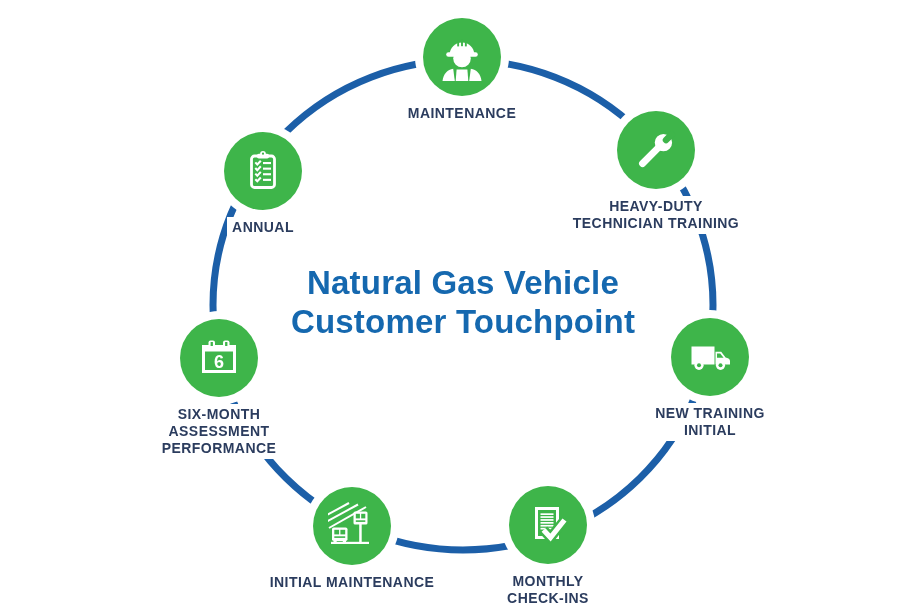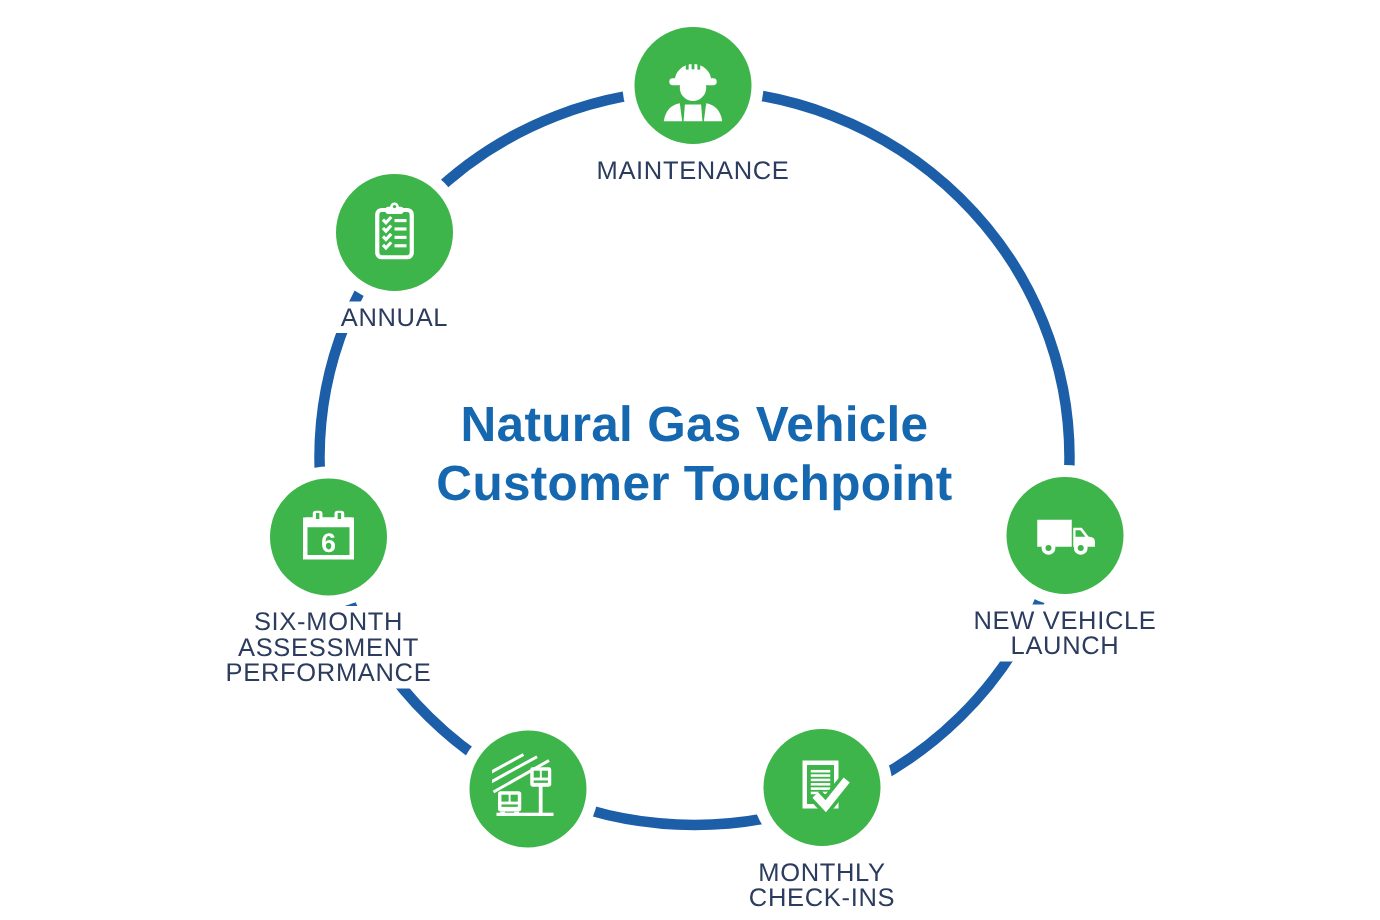--- a/index.html
+++ b/index.html
@@ -16,21 +16,21 @@
   .title span{display:block;}
   .node{position:absolute;width:240px;text-align:center;}
   .bubble{
     width:78px;height:78px;border-radius:50%;background:#3eb54a;
     margin:0 auto;display:flex;align-items:center;justify-content:center;
     overflow:hidden;box-shadow:0 0 0 8px #ffffff;
   }
   .bubble svg{display:block;}
   .label{
     display:inline-block;margin-top:7px;background:#ffffff;padding:2px 5px;
-    color:#2b3c5e;font-weight:400;font-size:17px;line-height:17px;
+    color:#2b3c5e;font-weight:700;font-size:14px;line-height:17px;
     letter-spacing:0.45px;
   }
   .label span{display:block;white-space:nowrap;}
 </style>
 </head>
 <body>
 
 <div id="canvas">
 
   <svg class="ring-svg" width="920" height="613">
@@ -49,36 +49,51 @@
         <path d="M4.5 48 C5.5 40.5 9.5 36.8 15.2 35.8 L16.8 48 Z" fill="#fff"></path>
         <path d="M43.5 48 C42.5 40.5 38.5 36.8 32.8 35.8 L31.2 48 Z" fill="#fff"></path>
         <path d="M18.6 36.6 L29.4 36.6 L30.3 48 L17.7 48 Z" fill="#fff"></path>
       </svg>
     </div>
     <div class="label">
       <span>MAINTENANCE</span>
     </div>
   </div>
 
+  <div class="node" style="left:536px;top:111px">
+    <div class="bubble">
+      <svg viewBox="0 0 48 48" width="48" height="48">
+        <g transform="rotate(45 24 24)">
+          <line x1="24" y1="43" x2="24" y2="21" stroke="#fff" stroke-width="7" stroke-linecap="round"></line>
+          <circle cx="24" cy="13.5" r="8.7" fill="#fff"></circle>
+          <path d="M20.7 -1 L27.3 -1 L27.3 9.8 A3.3 3.3 0 0 1 20.7 9.8 Z" fill="#3eb54a"></path>
+        </g>
+      </svg>
+    </div>
+    <div class="label">
+      <span>HEAVY-DUTY</span>
+      <span>TECHNICIAN TRAINING</span>
+    </div>
+  </div>
 
   <div class="node" style="left:590px;top:318px">
     <div class="bubble">
       <svg viewBox="0 0 48 48" width="48" height="48">
         <rect x="5.5" y="13.5" width="23" height="18" fill="#fff"></rect>
         <path d="M29.5 18.8 L35.2 18.8 L39.6 24.6 L41.9 25.2 C43.4 25.7 44 26.9 44 28.3 L44 31.5 L29.5 31.5 Z" fill="#fff"></path>
         <path d="M34.2 20.5 L37.6 24.8 L31 24.8 L31 20.5 Z" fill="#3eb54a"></path>
         <circle cx="13" cy="32.3" r="4.6" fill="#fff"></circle>
         <circle cx="13" cy="32.3" r="2" fill="#3eb54a"></circle>
         <circle cx="34.5" cy="32.3" r="4.6" fill="#fff"></circle>
         <circle cx="34.5" cy="32.3" r="2" fill="#3eb54a"></circle>
       </svg>
     </div>
     <div class="label">
-      <span>NEW VEHICLE</span>
-      <span>LAUNCH</span>
+      <span>NEW TRAINING</span>
+      <span>INITIAL</span>
     </div>
   </div>
 
   <div class="node" style="left:428px;top:486px">
     <div class="bubble">
       <svg viewBox="0 0 48 48" width="48" height="48">
         <rect x="12.5" y="7.5" width="21" height="29" fill="none" stroke="#fff" stroke-width="3"></rect>
         <g fill="#fff">
           <rect x="16.5" y="12.3" width="13" height="1.7"></rect>
           <rect x="16.5" y="15.2" width="13" height="1.7"></rect>
@@ -113,20 +128,21 @@
         <rect x="14.8" y="39" width="3.2" height="2.4" fill="#fff"></rect>
         <rect x="31.2" y="22" width="2.5" height="18.5" fill="#fff"></rect>
         <rect x="25.5" y="9.5" width="14" height="13" rx="1.6" fill="#fff"></rect>
         <rect x="27.8" y="11.8" width="4.1" height="4.6" fill="#3eb54a"></rect>
         <rect x="33.2" y="11.8" width="4.1" height="4.6" fill="#3eb54a"></rect>
         <rect x="27.8" y="18.3" width="9.5" height="1.6" fill="#3eb54a"></rect>
         <rect x="3" y="39.8" width="38" height="2.2" fill="#fff"></rect>
       </svg>
     </div>
     <div class="label">
+      <span>INITIAL MAINTENANCE</span>
     </div>
   </div>
 
   <div class="node" style="left:99px;top:319px">
     <div class="bubble">
       <svg viewBox="0 0 48 48" width="48" height="48">
         <rect x="8.5" y="12.5" width="31" height="25" fill="none" stroke="#fff" stroke-width="3"></rect>
         <rect x="8.5" y="11" width="31" height="6.5" fill="#fff"></rect>
         <rect x="13.5" y="6.5" width="6.5" height="7" rx="2" fill="#fff"></rect>
         <rect x="15.6" y="8" width="2.3" height="4" fill="#3eb54a"></rect>
@@ -135,21 +151,21 @@
         <text x="24" y="33.8" text-anchor="middle" font-family="Liberation Sans, sans-serif" font-size="18" font-weight="bold" fill="#fff">6</text>
       </svg>
     </div>
     <div class="label">
       <span>SIX-MONTH</span>
       <span>ASSESSMENT</span>
       <span>PERFORMANCE</span>
     </div>
   </div>
 
-  <div class="node" style="left:143px;top:116px">
+  <div class="node" style="left:143px;top:132px">
     <div class="bubble">
       <svg viewBox="0 0 48 48" width="48" height="48">
         <rect x="12.5" y="9" width="23" height="31.5" rx="3" fill="none" stroke="#fff" stroke-width="2.8"></rect>
         <rect x="18" y="6.8" width="12" height="4.8" rx="1.8" fill="#fff"></rect>
         <circle cx="24" cy="6.9" r="2.9" fill="#fff"></circle>
         <circle cx="24" cy="6.7" r="1.1" fill="#3eb54a"></circle>
         <g stroke="#fff" stroke-width="2.1" fill="none">
           <path d="M16.3 15.4 l2 2.1 l3.5 -3.8"></path>
           <path d="M16.3 21 l2 2.1 l3.5 -3.8"></path>
           <path d="M16.3 26.6 l2 2.1 l3.5 -3.8"></path>

